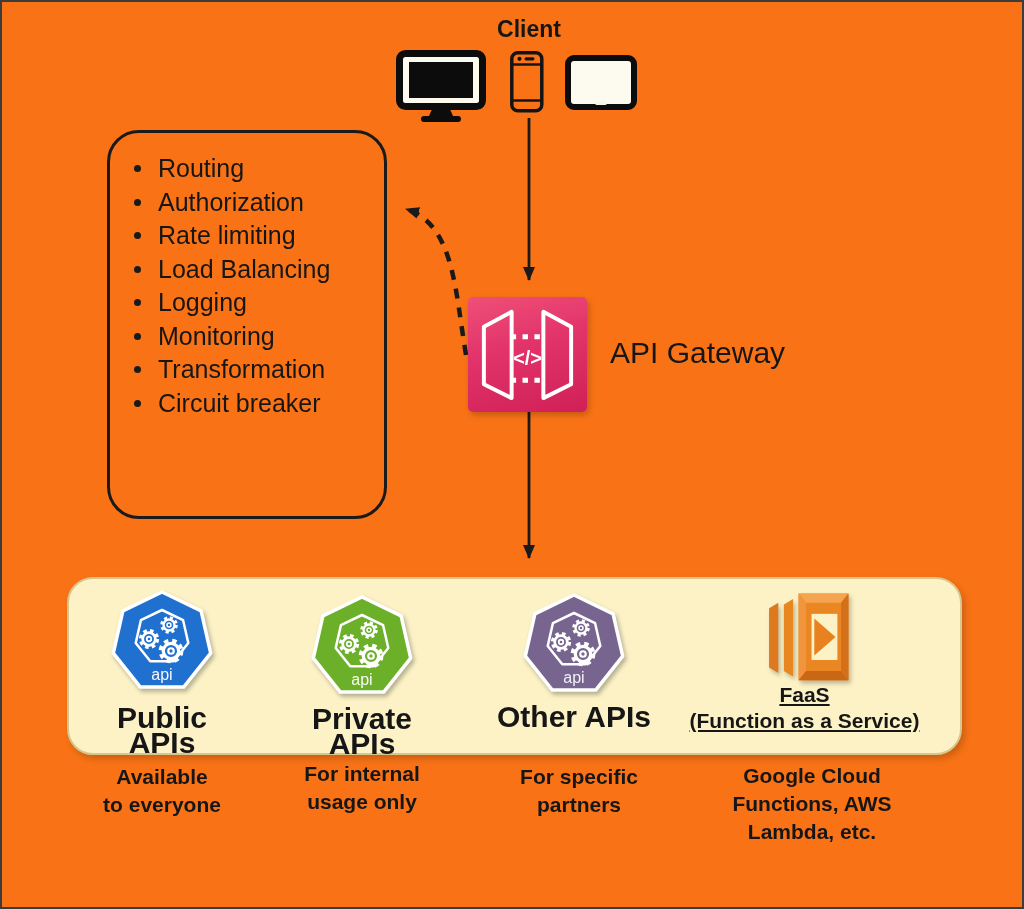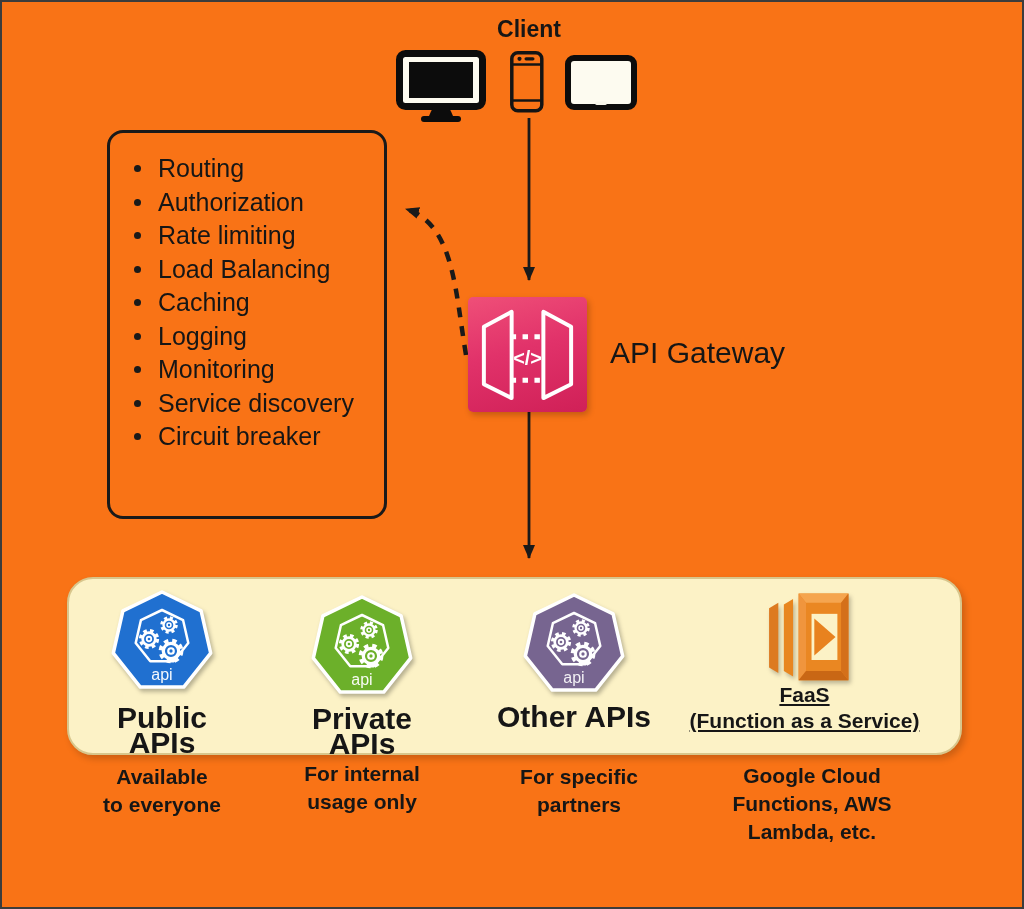--- a/index.html
+++ b/index.html
@@ -11,21 +11,21 @@
   .abs{position:absolute;}
   .arrow-layer{position:absolute;left:0;top:0;width:1024px;height:909px;pointer-events:none;z-index:1;}
 
   .client-label{left:450px;top:14px;width:154px;text-align:center;
     font-size:23px;font-weight:bold;z-index:2;}
 
   .devices{left:391px;top:45px;z-index:2;}
 
   .features-box{
     left:105px;top:128px;width:280px;height:389px;box-sizing:border-box;
-    border:3px solid #1a1a1a;border-radius:16px;z-index:2;
+    border:3px solid #1a1a1a;border-radius:32px;z-index:2;
     padding:19px 10px 0 24px;
   }
   .features-box ul{list-style:none;margin:0;padding:0;}
   .features-box li{display:flex;align-items:center;height:33.5px;font-size:25px;}
   .features-box li .dot{flex:0 0 auto;width:7px;height:7px;border-radius:50%;
     background:#1a1a1a;margin-right:17px;}
 
   .gateway{
     left:466px;top:295px;width:119px;height:115px;border-radius:5px;z-index:2;
     background:linear-gradient(165deg,#ef4f78 0%,#e1326a 45%,#d02057 100%);
@@ -98,33 +98,29 @@
       <li>
           <span class="dot"></span>
           <span>Rate limiting</span>
         </li>
       <li>
           <span class="dot"></span>
           <span>Load Balancing</span>
         </li>
       <li>
           <span class="dot"></span>
-          <span>Caching</span>
-        </li>
-      <li>
-          <span class="dot"></span>
           <span>Logging</span>
         </li>
       <li>
           <span class="dot"></span>
           <span>Monitoring</span>
         </li>
       <li>
           <span class="dot"></span>
-          <span>Service discovery</span>
+          <span>Transformation</span>
         </li>
       <li>
           <span class="dot"></span>
           <span>Circuit breaker</span>
         </li>
     </ul>
   </div>
 
   <div class="abs gateway">
     <svg width="119" height="115" viewBox="0 0 120 116">

